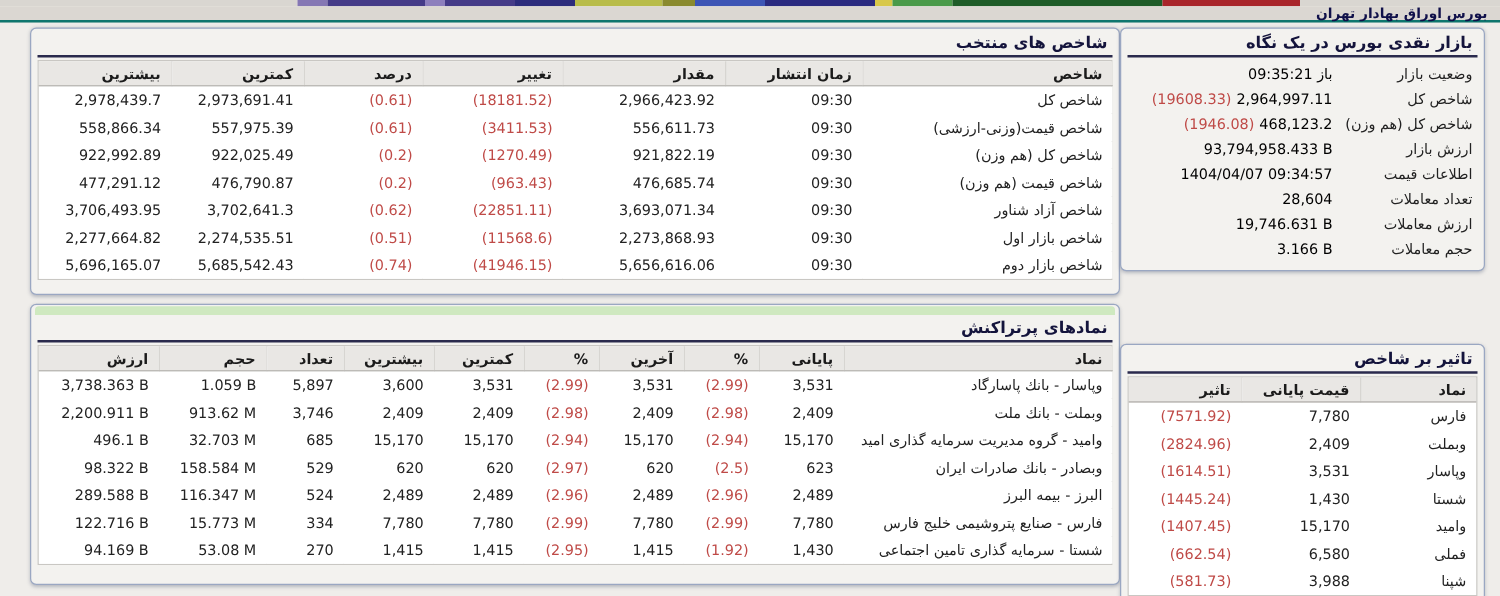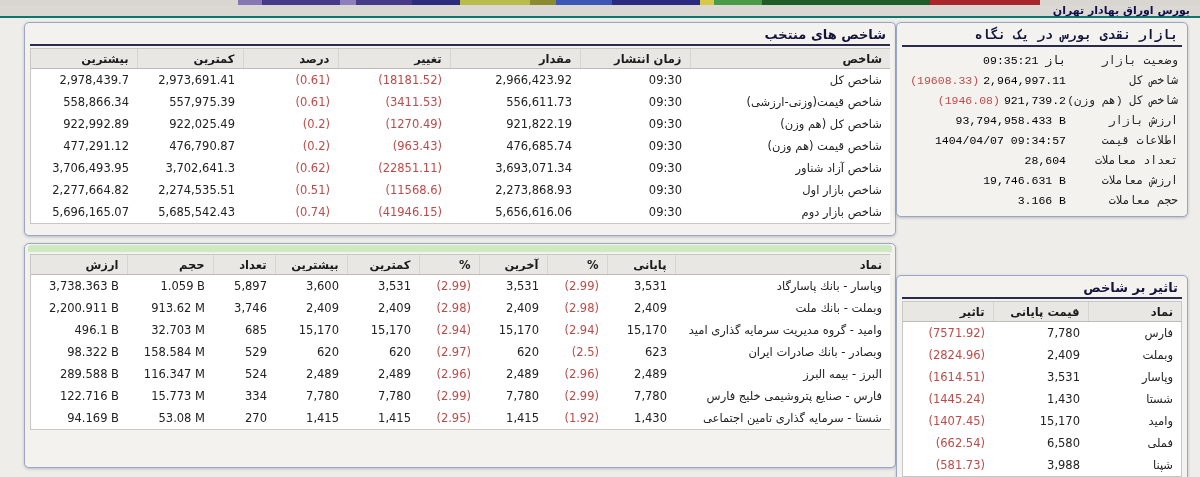--- a/index.html
+++ b/index.html
@@ -59,21 +59,21 @@
   
   .glance-rows { margin-top:3px; }
   .g-row { display:flex; direction:rtl; align-items:center; height:20px; font-size:11.5px; padding:0 4px; }
   .g-label { flex:0 0 112px; text-align:right; color:#222; white-space:nowrap; }
   .g-val { flex:1 1 auto; direction:ltr; text-align:right; padding-left:4px; margin-left:14px; white-space:nowrap; color:#000; }
   .g-val .neg { margin-right:4px; }
 
   
   #indices-panel { height:214px; }
   #transactions-panel { height:225px; margin-top:7px; }
-  #glance-panel { height:195px;font-family:Liberation Mono, monospace; }
+  #glance-panel { height:195px; }
   #impact-panel { height:214px; margin-top:58px; }
 </style>
 </head>
 <body>
 
 <div class="menu-strip">
     <span style="background: rgb(217, 214, 209); width: 238px;"></span>
     <span style="background: rgb(133, 119, 180); width: 24px;"></span>
     <span style="background: rgb(69, 59, 136); width: 78px;"></span>
     <span style="background: rgb(141, 127, 189); width: 16px;"></span>
@@ -186,20 +186,21 @@
                 <td dir="ltr">5,685,542.43</td>
                 <td dir="ltr">5,696,165.07</td>
               </tr>
             </tbody>
         </table>
       </div>
     </section>
 
     <section class="panel" id="transactions-panel">
       <div class="green-strip"></div>
+      <div class="panel-title">نمادهای پرتراکنش</div>
       <div class="table-wrap">
         <table class="grid tx">
           <colgroup>
             <col style="width:215px">
               <col style="width:68px">
               <col style="width:60px">
               <col style="width:68px">
             <col style="width:60px">
               <col style="width:72px">
               <col style="width:72px">
@@ -321,21 +322,21 @@
           <div class="g-row">
             <span class="g-label">وضعیت بازار</span>
             <span class="g-val"><span dir="auto">باز 09:35:21</span></span>
           </div>
           <div class="g-row">
             <span class="g-label">شاخص کل</span>
             <span class="g-val"><span class="neg">(19608.33)</span><span dir="auto">2,964,997.11</span></span>
           </div>
           <div class="g-row">
             <span class="g-label">شاخص کل (هم وزن)</span>
-            <span class="g-val"><span class="neg">(1946.08)</span><span dir="auto">921,739.2</span></span>
+            <span class="g-val"><span class="neg">(1946.08)</span><span dir="auto">468,123.2</span></span>
           </div>
           <div class="g-row">
             <span class="g-label">ارزش بازار</span>
             <span class="g-val"><span dir="auto">93,794,958.433 B</span></span>
           </div>
           <div class="g-row">
             <span class="g-label">اطلاعات قیمت</span>
             <span class="g-val"><span dir="auto">1404/04/07 09:34:57</span></span>
           </div>
           <div class="g-row">

